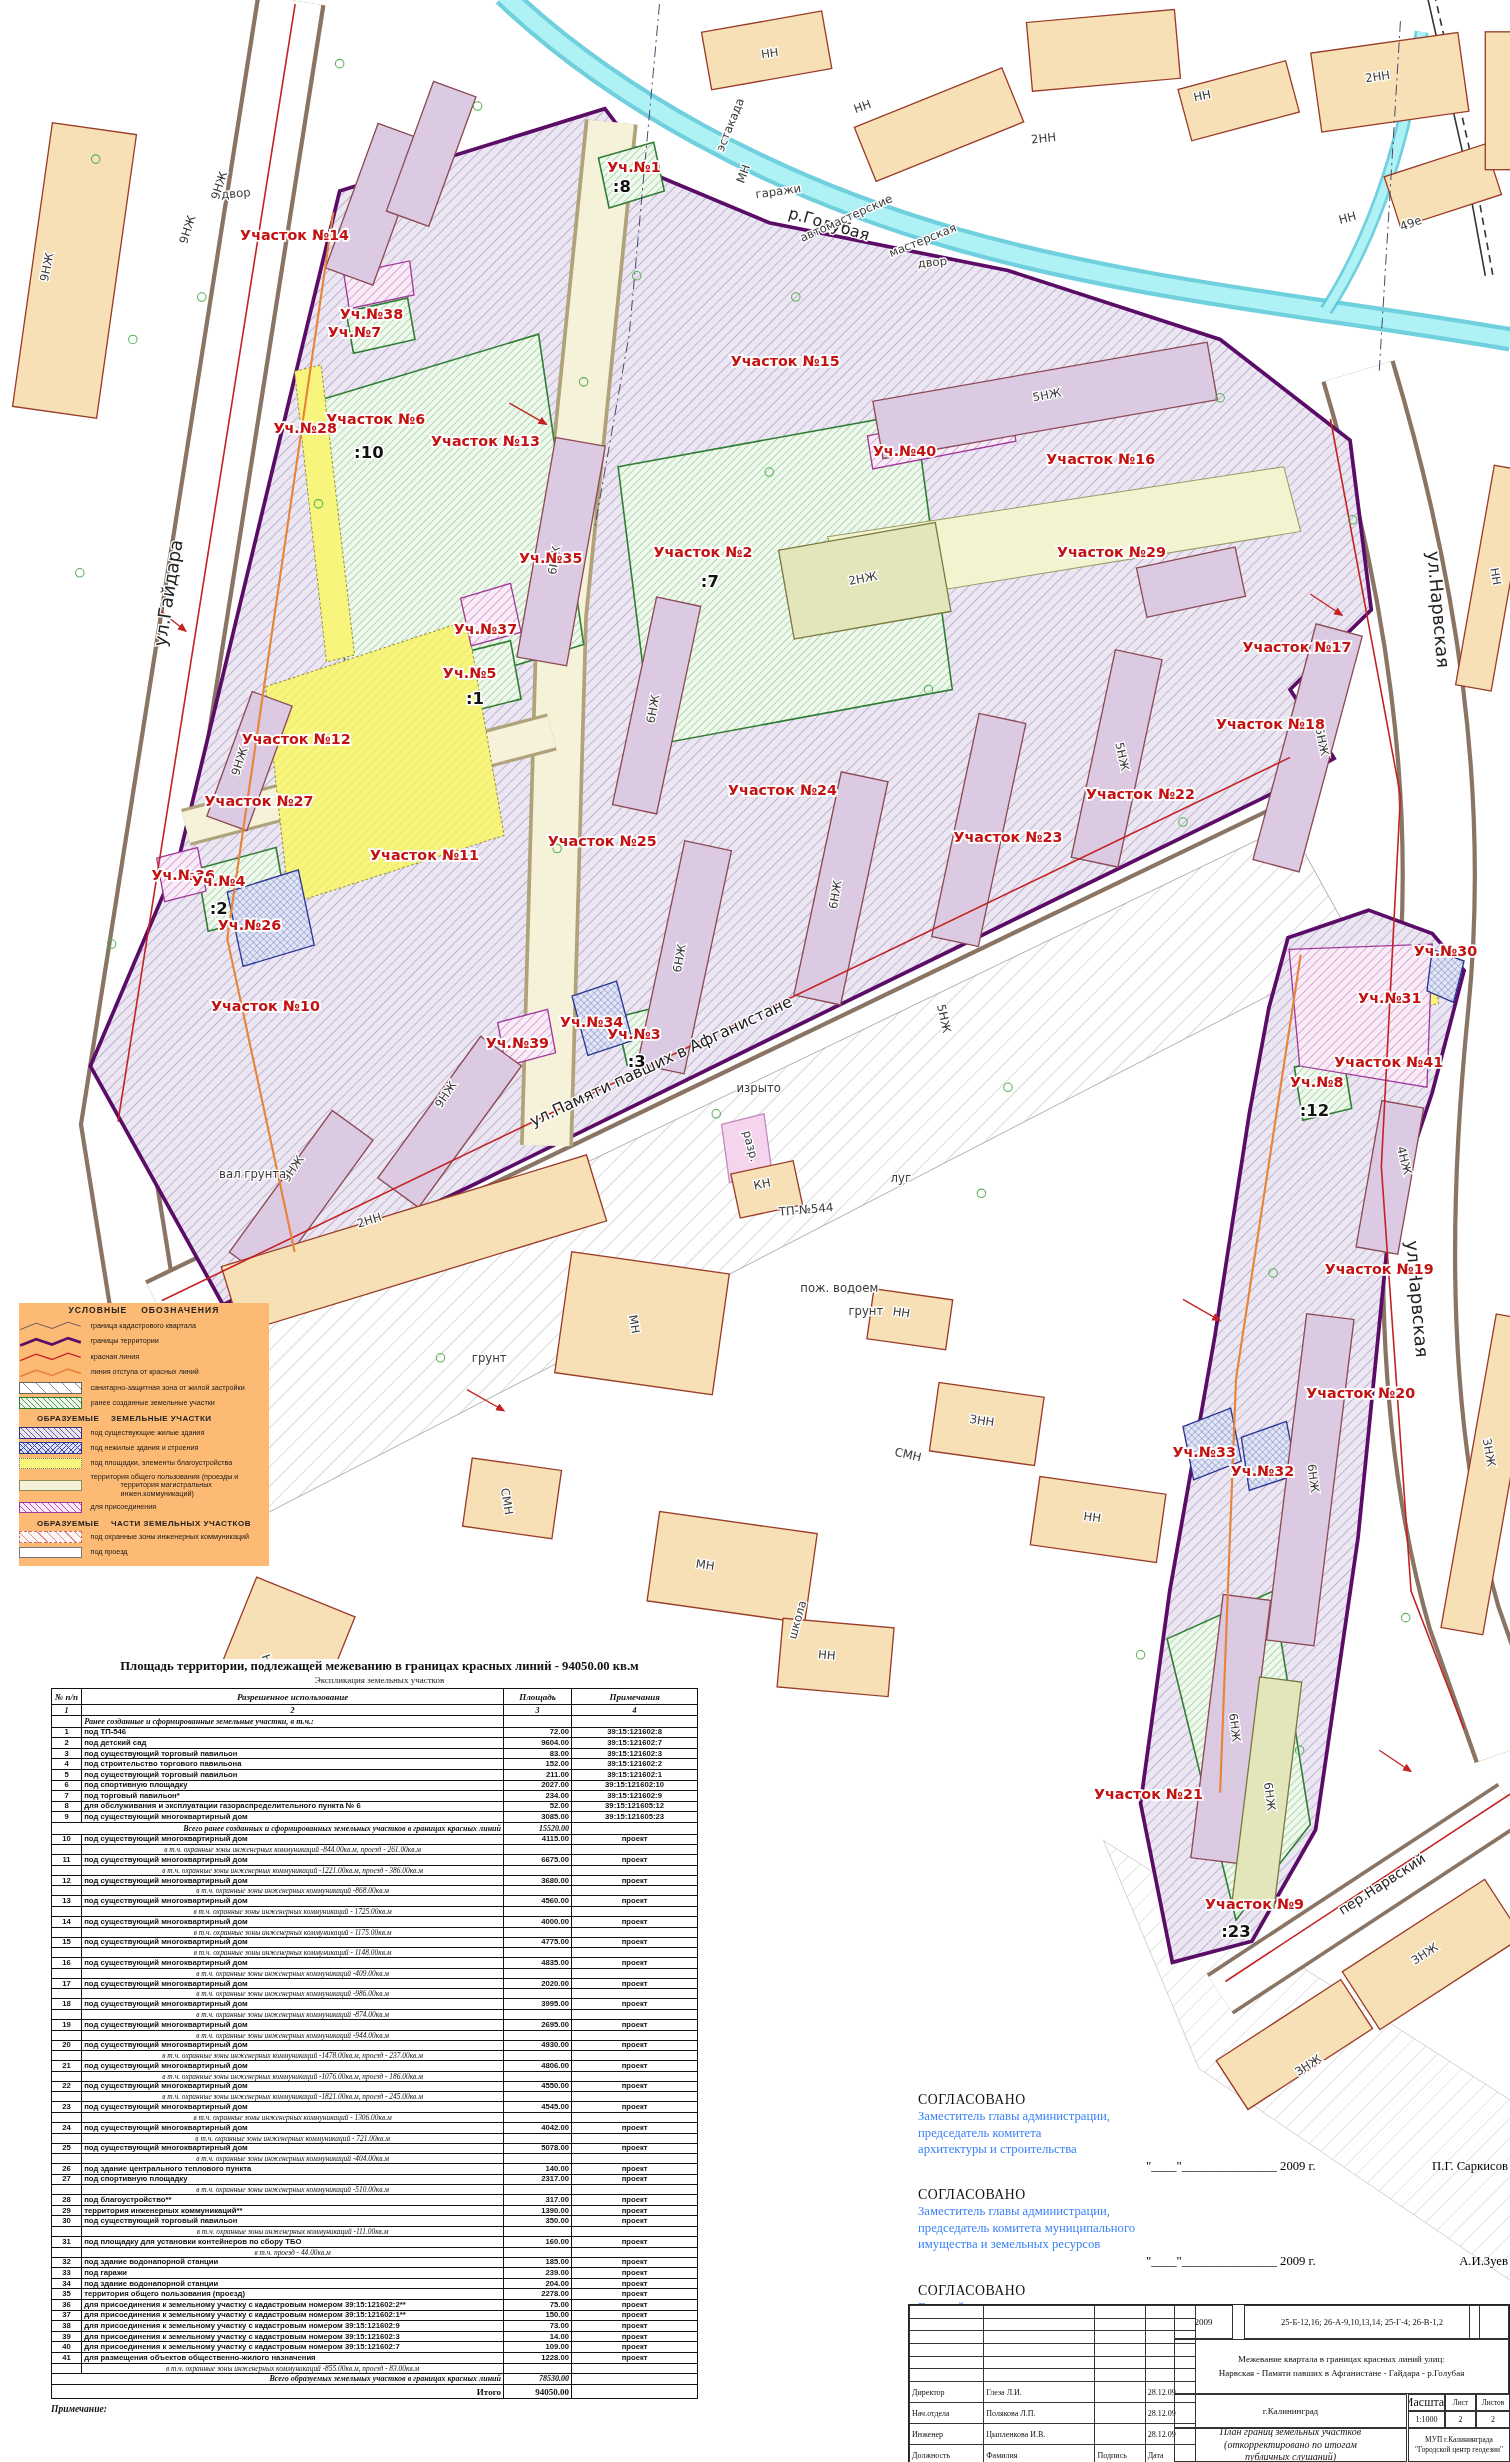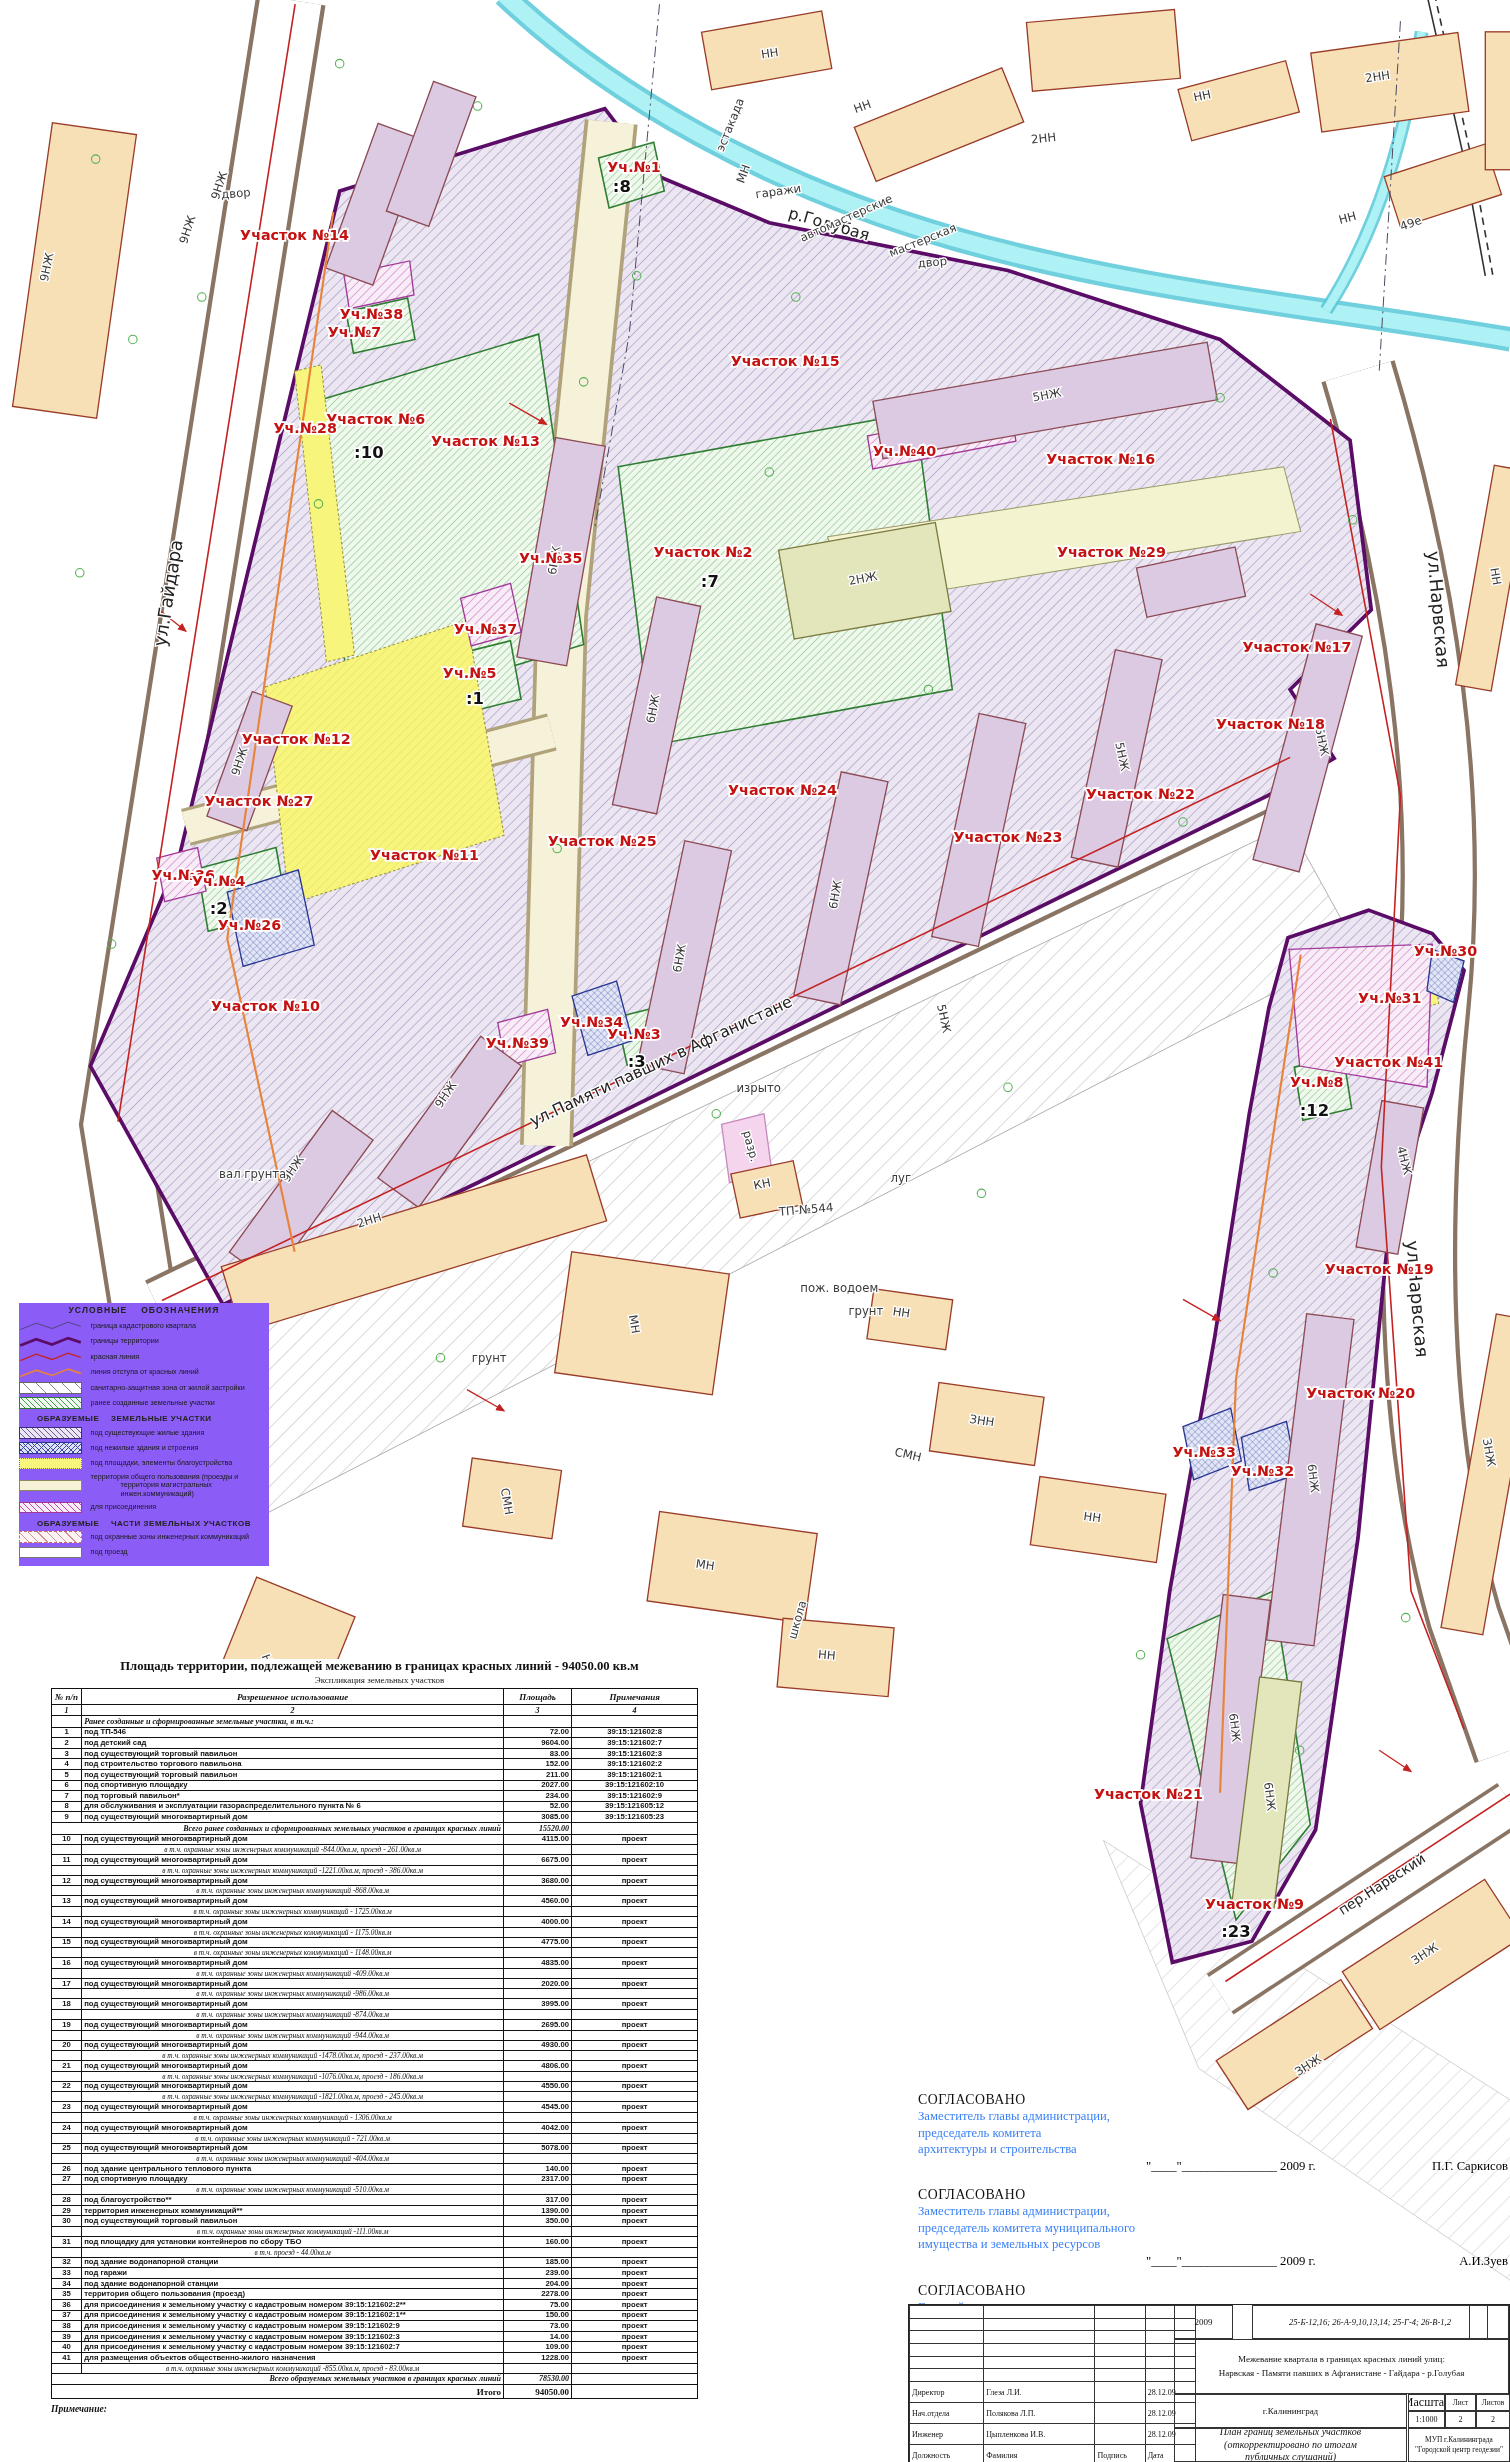--- a/index.html
+++ b/index.html
@@ -6,21 +6,21 @@
   body{width:1511px;height:2462px;position:relative;background:#fff;overflow:hidden;
        font-family:"Liberation Sans",sans-serif;}
   #map-svg{position:absolute;left:0;top:0;z-index:0;}
   svg text{text-anchor:middle;}
   .lbl-red{font:bold 27px "DejaVu Sans",sans-serif;fill:#c41212;paint-order:stroke;stroke:#fff;stroke-width:7px;}
   .lbl-ref{font:bold 31px "DejaVu Sans",sans-serif;fill:#111;paint-order:stroke;stroke:#fff;stroke-width:6px;}
   .lbl-street{fill:#222;font-family:"DejaVu Sans",sans-serif;paint-order:stroke;stroke:#fff;stroke-width:5px;}
   .lbl-bldg{font:22px "DejaVu Sans",sans-serif;fill:#3a3a3a;paint-order:stroke;stroke:#fff;stroke-width:5px;}
 
   
-  .legend{position:absolute;left:19px;top:1303px;width:250px;background:#8b5cf6;z-index:2;padding:2.1px 0 4.2px 0;}
+  .legend{position:absolute;left:19px;top:1303px;width:250px;background:#fdba74;z-index:2;padding:2.1px 0 4.2px 0;}
   .legend-title{font:bold 8.5px "Liberation Sans",sans-serif;color:#222;letter-spacing:1.1px;
                 display:flex;gap:13.8px;justify-content:center;margin-bottom:5.3px;}
   .lg-row{display:flex;align-items:center;margin:3.7px 0;}
   .lg-sw{width:63px;height:11.7px;flex:0 0 63px;margin-right:8.5px;position:relative;box-sizing:border-box;}
   .lg-lab{font:7.2px/1.15 "Liberation Sans",sans-serif;color:#1a1a1a;}
   .lg-hdr{font:bold 8px "Liberation Sans",sans-serif;color:#222;letter-spacing:0.5px;display:flex;gap:11.7px;margin:5.3px 0 2.1px 18px;}
   .sw-gray{background:#fff;border:0.5px solid #666;
      background-image:repeating-linear-gradient(45deg,transparent 0 8.5px,#8a8a8a 8.5px 9.3px);}
   .sw-green{background:#f2f9f0;border:0.5px solid #2e7d32;
      background-image:repeating-linear-gradient(45deg,transparent 0 3.2px,#43a047 3.2px 3.9px);}
@@ -990,21 +990,21 @@
         </tr>
         <tr>
           <td style="width: 69px; height: 21px;">Должность</td>
           <td style="width: 106px; height: 21px;">Фамилия</td>
           <td style="width: 45px; height: 21px;">Подпись</td>
           <td style="width: 45px; height: 21px;">Дата</td>
         </tr>
       </tbody>
     </table>
   <div class="tb-cell" style="left:265px;top:0;width:59px;height:34px;font-size:9px;">2009</div>
-  <div class="tb-cell" style="left:343px;top:0;width:236px;height:34px;font-size:8.5px;font-style:italic;">25-Б-12,16; 26-А-9,10,13,14; 25-Г-4; 26-В-1,2</div>
+  <div class="tb-cell" style="left:335px;top:0;width:236px;height:34px;font-size:8.5px;">25-Б-12,16; 26-А-9,10,13,14; 25-Г-4; 26-В-1,2</div>
   <div class="tb-cell" style="left:560px;top:0;width:40px;height:34px;"></div>
   <div class="tb-cell" style="left:265px;top:34px;width:335px;height:55px;font-size:9px;flex-direction:column;line-height:1.5;">
     <span>Межевание квартала в границах красных линий улиц:</span>
     <span>Нарвская - Памяти павших в Афганистане - Гайдара - р.Голубая</span>
   </div>
   <div class="tb-cell" style="left:265px;top:89px;width:233px;height:34px;font-size:9px;">г.Калининград</div>
   <div class="tb-cell" style="left:499px;top:89px;width:37px;height:17px;font-size:12px;">Масштаб</div>
   <div class="tb-cell" style="left:536px;top:89px;width:31px;height:17px;font-size:7.4px;">Лист</div>
   <div class="tb-cell" style="left:567px;top:89px;width:34px;height:17px;font-size:7.4px;">Листов</div>
   <div class="tb-cell" style="left:499px;top:106px;width:37px;height:17px;font-size:8px;">1:1000</div>

